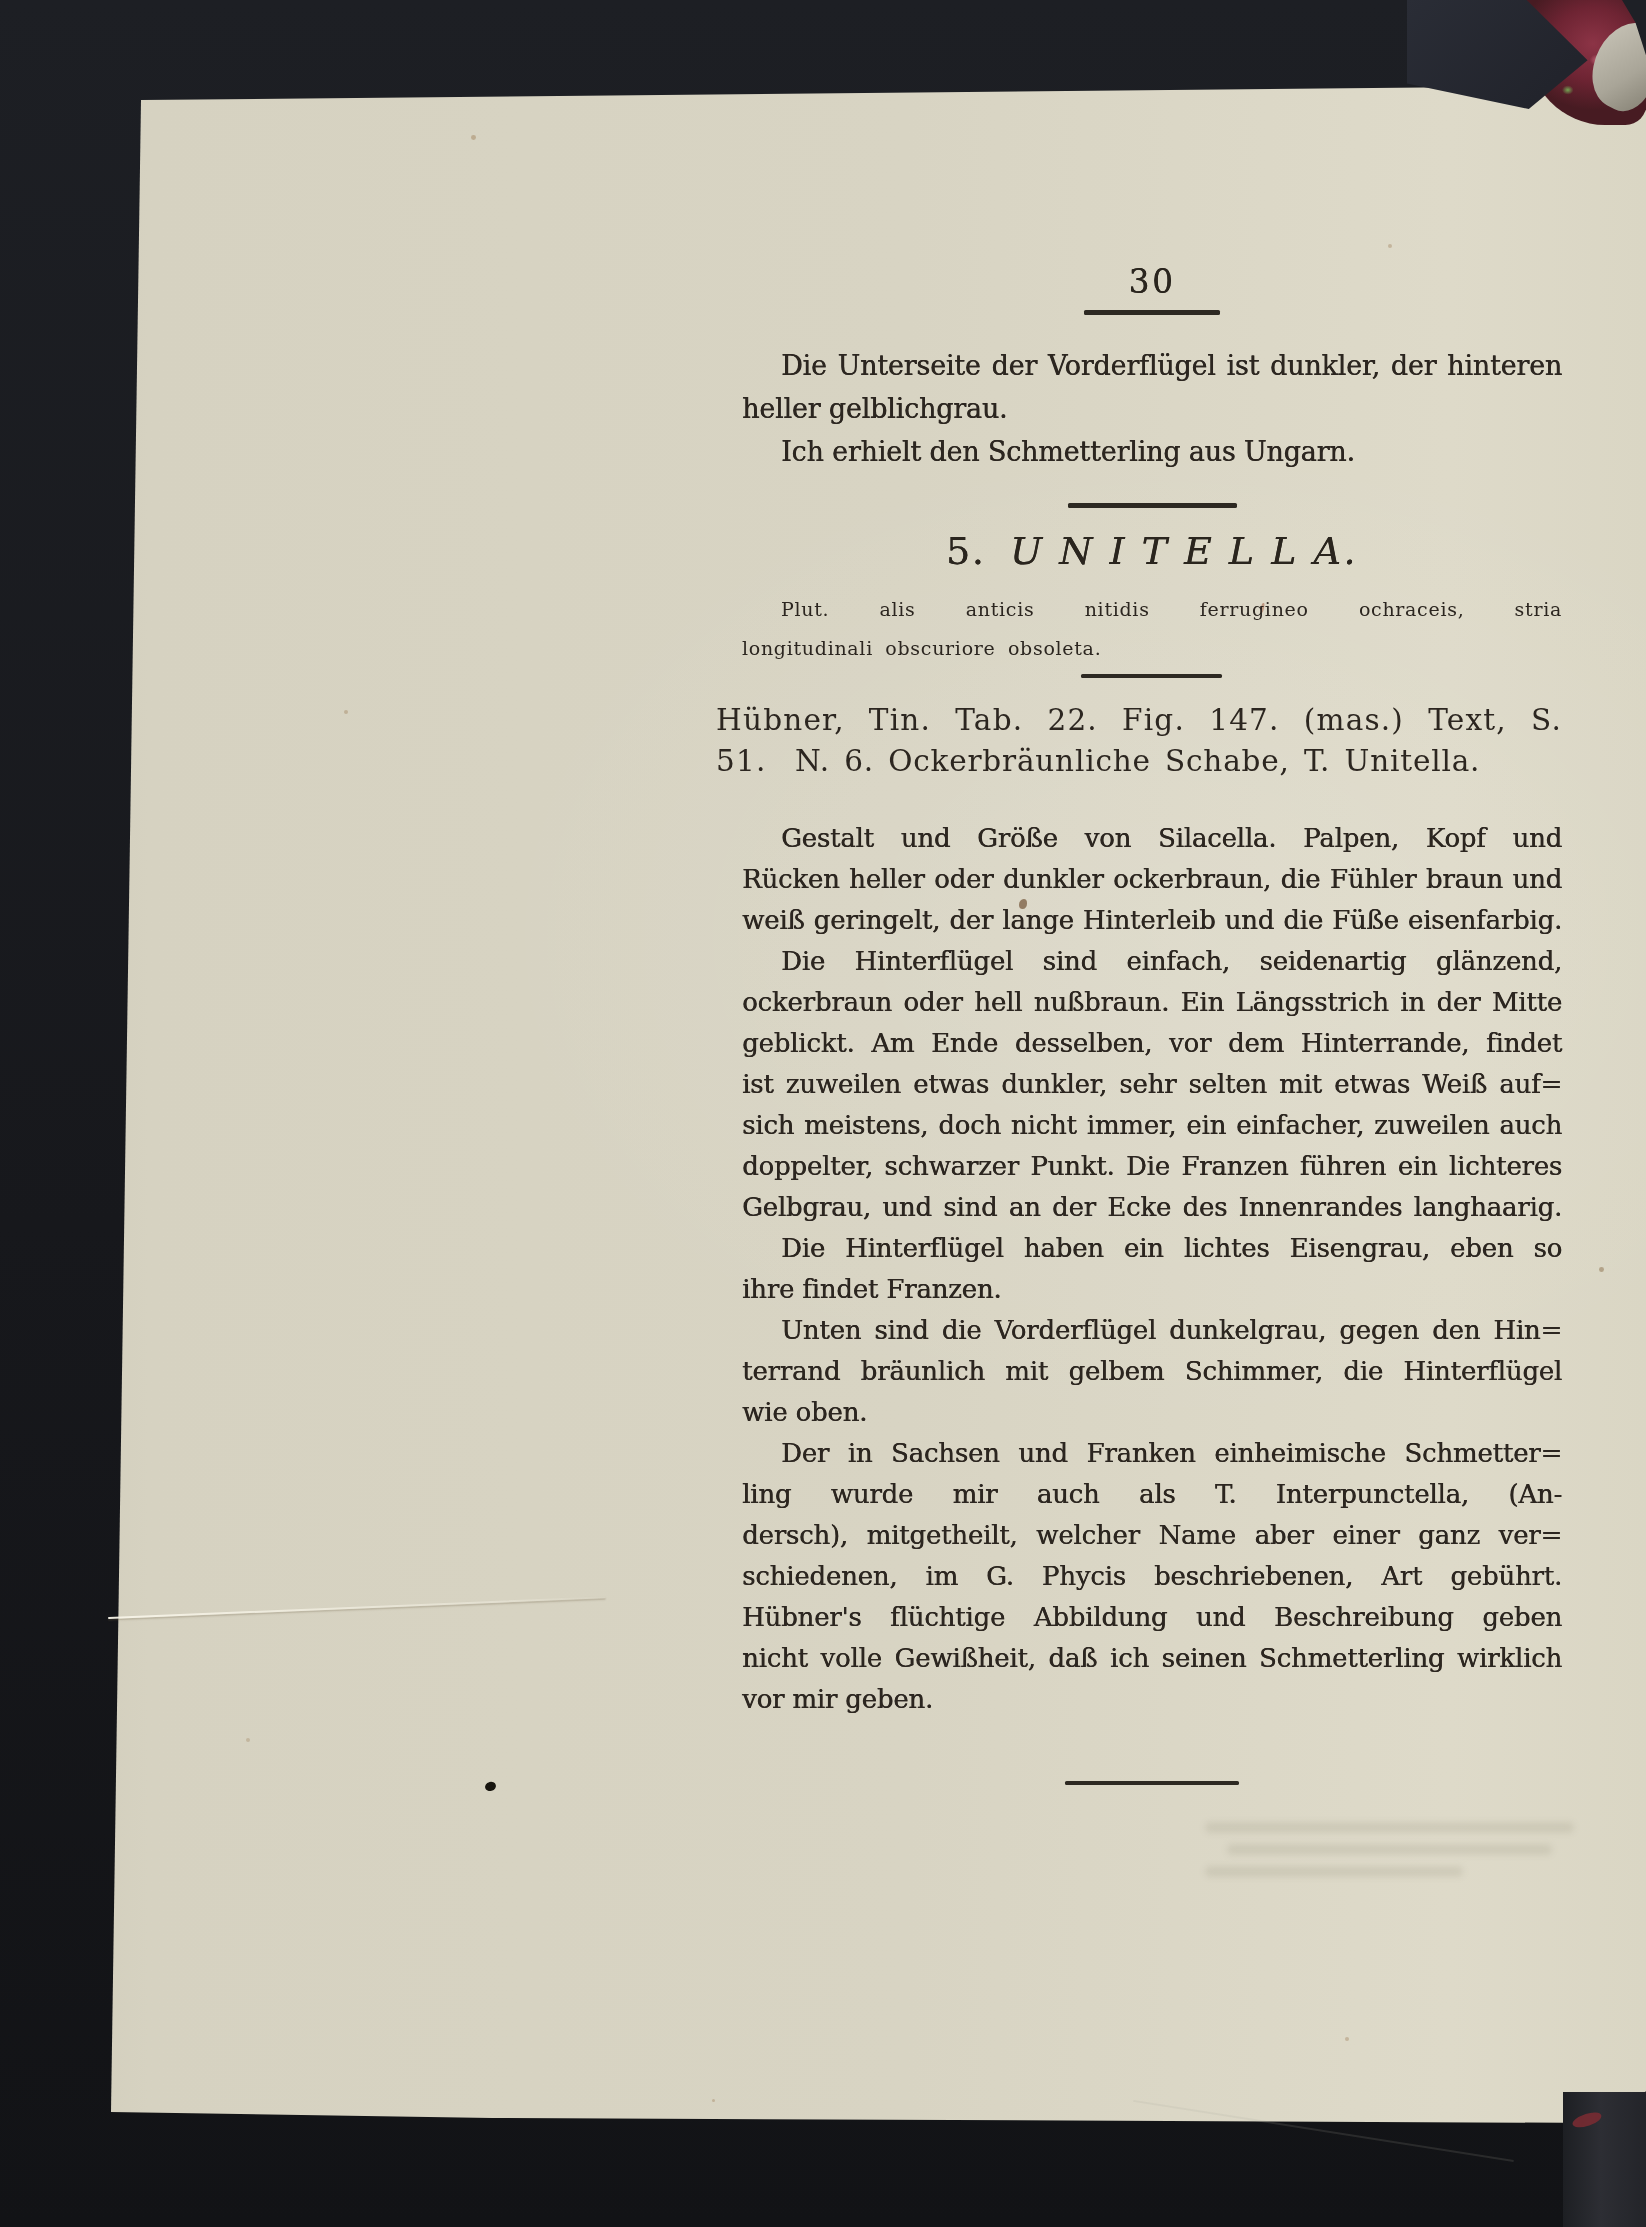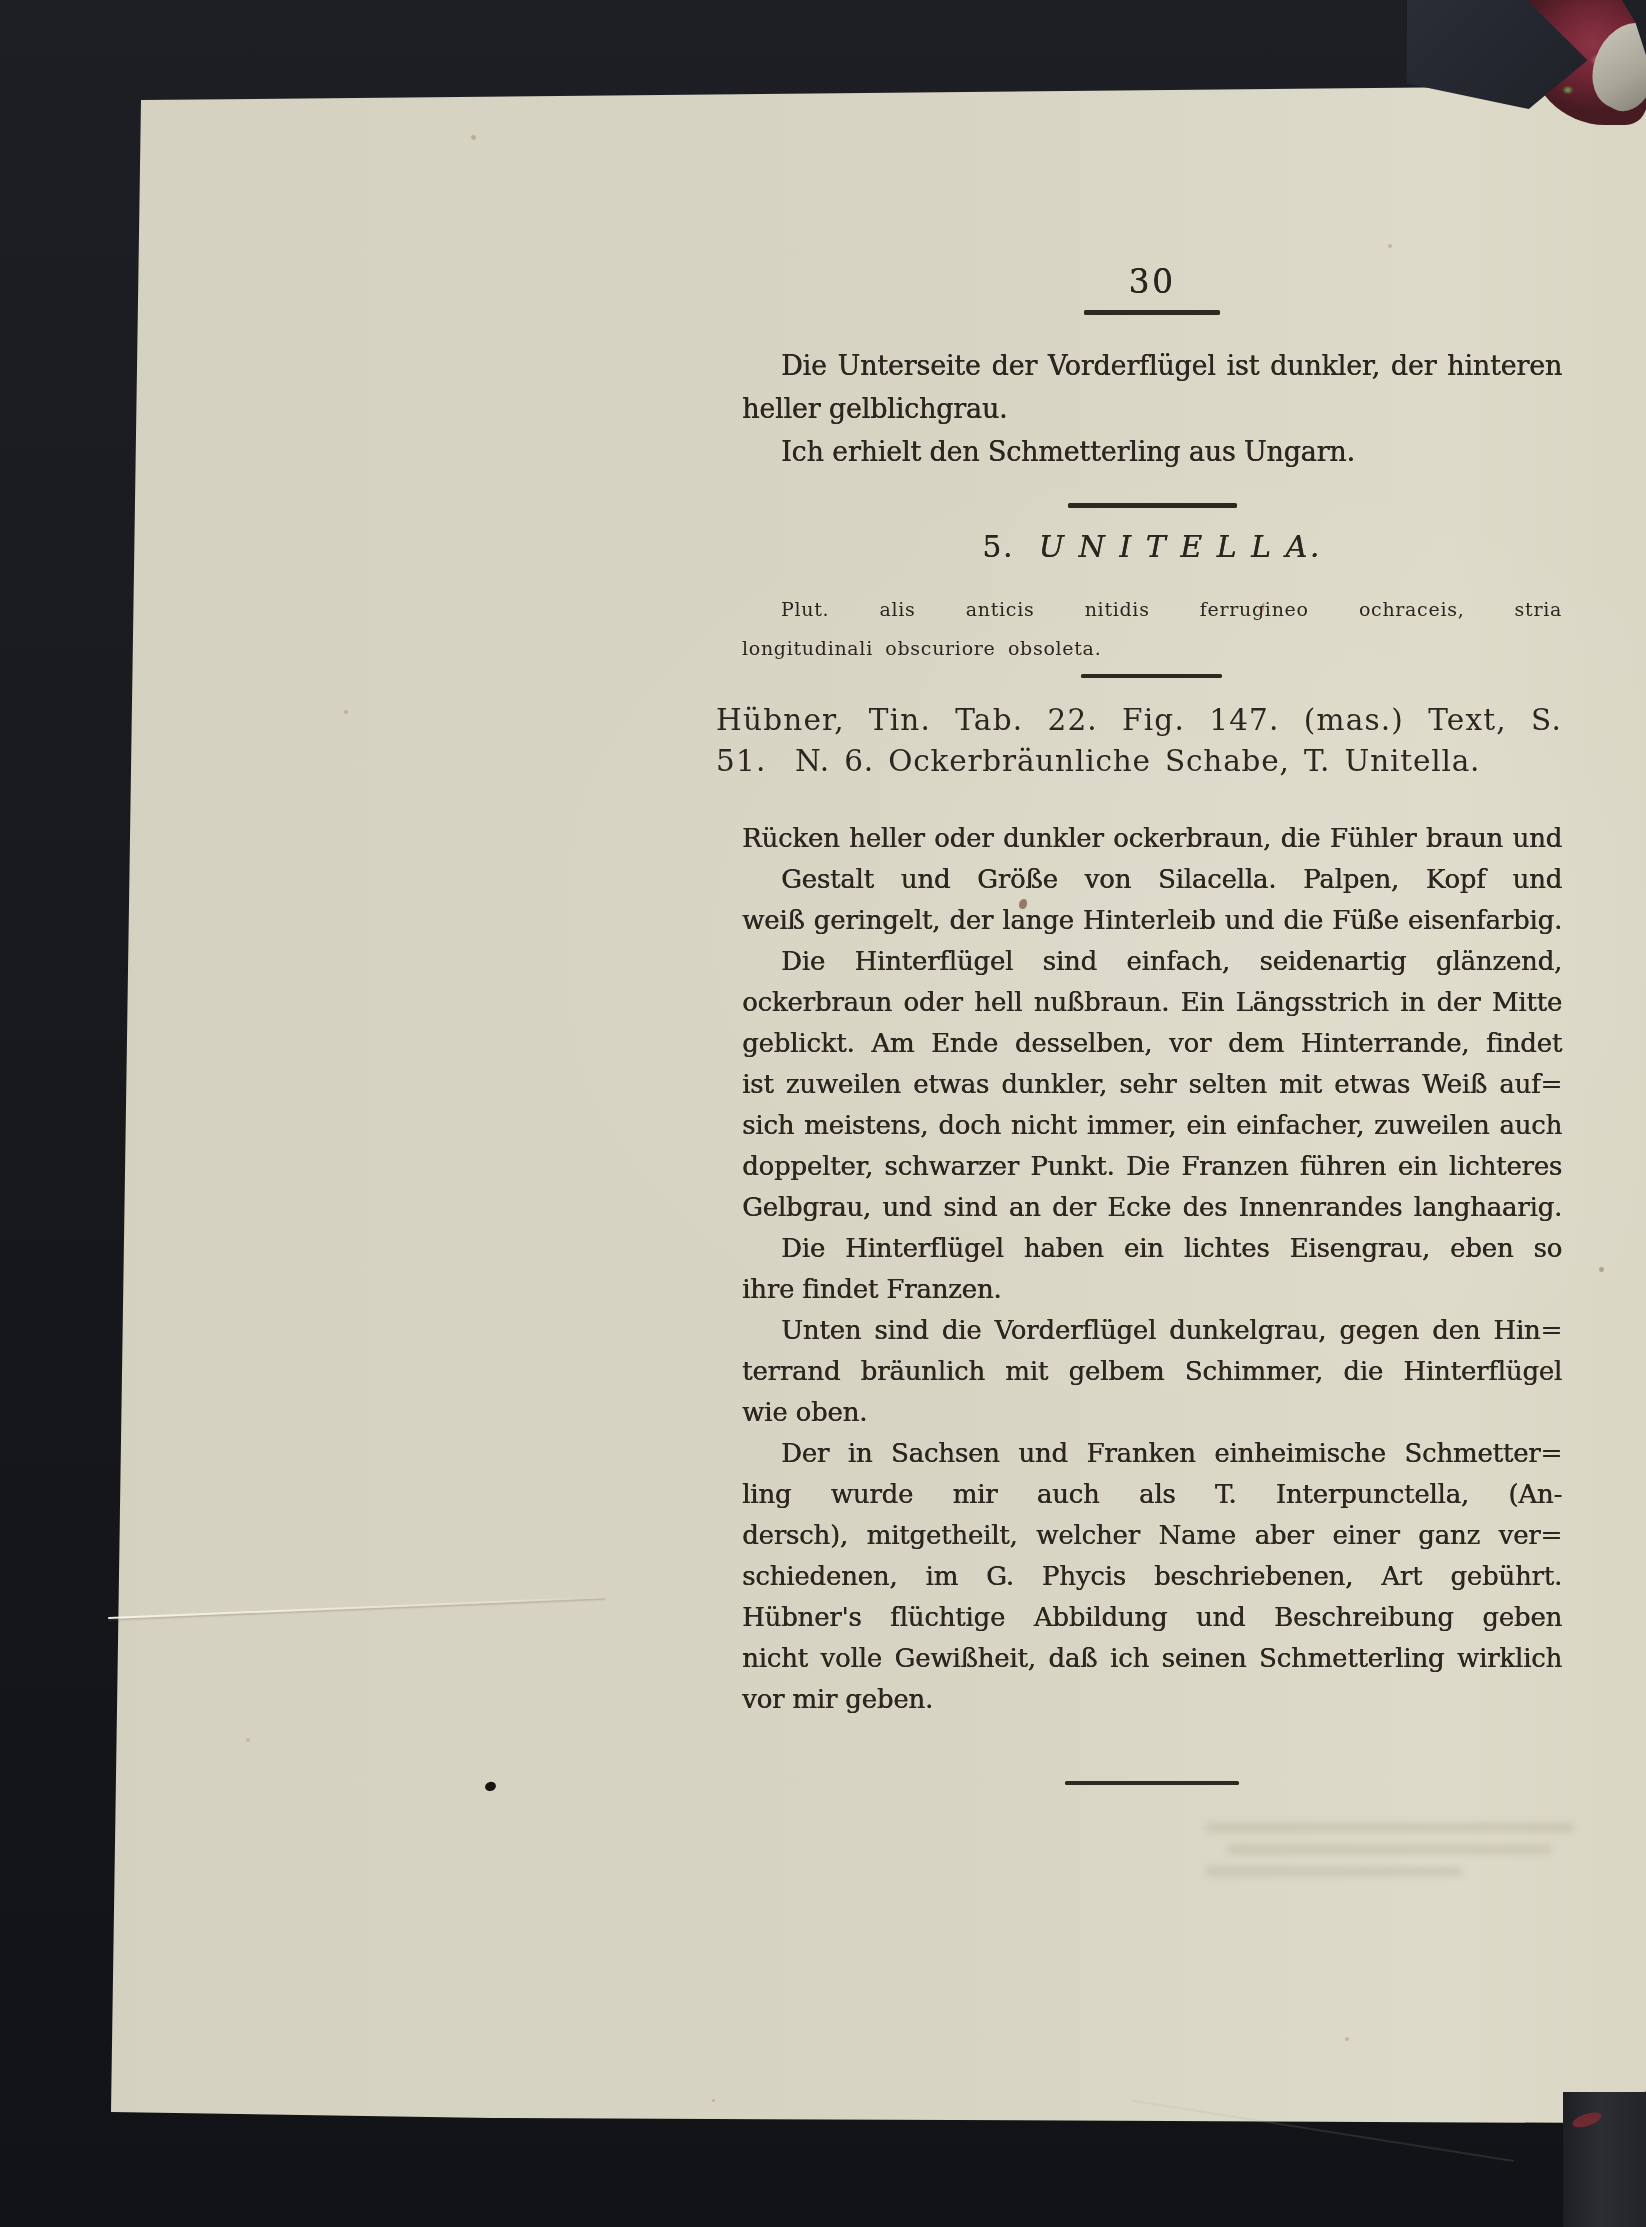--- a/index.html
+++ b/index.html
@@ -93,21 +93,21 @@
   .ln.end{text-align-last:left;}
   .ln.ind{text-indent:39px;}
   .pgnum{top:262px; text-align:center; font-size:33px; letter-spacing:2.5px; color:#2a251e; text-shadow:0.2px 0 0 currentColor;}
   .rule{position:absolute; left:50%; background:#2d2922; border-radius:1.6px;}
   .rule1{top:310px;  width:136px; height:4.9px; margin-left:-68px;}
   .rule2{top:503px;  width:169px; height:4.9px; margin-left:-84px;}
   .rule3{top:674px;  width:141px; height:4.1px; margin-left:-71px;}
   .rule4{top:1781px; width:174px; height:4.1px; margin-left:-87px;}
   .intro{top:344px;}
   .intro .ln{font-size:27px; line-height:43px; height:43px;}
-  .heading{top:529px; text-align:center; font-size:30px; color:#2a251e;}
+  .heading{top:529px; text-align:center; font-size:38px; color:#2a251e;}
   .heading .num{font-style:normal; letter-spacing:1.6px; margin-right:24.6px; text-shadow:0.2px 0 0 currentColor;}
   .heading .name{font-style:italic; letter-spacing:2.5px; text-shadow:0.2px 0 0 currentColor;}
   .diag{top:590px;}
   .diag .ln{font-size:19px; line-height:39px; height:39px; letter-spacing:0.7px; word-spacing:5.7px; text-shadow:none;}
   .syn{top:700px;}
   .syn .l1{margin-left:-26px; width:846px; font-size:29.5px; line-height:41px; height:41px; letter-spacing:1.2px; word-spacing:7.4px; text-shadow:none;}
   .syn .l2{text-indent:53px; font-size:29.5px; line-height:41px; height:41px; letter-spacing:0.8px; word-spacing:4.1px; text-shadow:none;}
   .desc{top:818px;}
 </style>
 </head>
@@ -167,22 +167,22 @@
     </div>
 
     <div class="rule rule3"></div>
 
     <div class="blk syn">
       <div class="ln l1">Hübner, Tin. Tab. 22. Fig. 147. (mas.) Text, S. 51.</div>
       <div class="ln l2 end">N. 6. Ockerbräunliche Schabe, T. Unitella.</div>
     </div>
 
     <div class="blk desc">
+      <div class="ln ind">Gestalt und Größe von Silacella. Palpen, Kopf und</div>
       <div class="ln">Rücken heller oder dunkler ockerbraun, die Fühler braun und</div>
-      <div class="ln ind">Gestalt und Größe von Silacella. Palpen, Kopf und</div>
       <div class="ln">weiß geringelt, der lange Hinterleib und die Füße eisenfarbig.</div>
       <div class="ln ind">Die Hinterflügel sind einfach, seidenartig glänzend,</div>
       <div class="ln">ockerbraun oder hell nußbraun. Ein Längsstrich in der Mitte</div>
       <div class="ln">geblickt. Am Ende desselben, vor dem Hinterrande, findet</div>
       <div class="ln">ist zuweilen etwas dunkler, sehr selten mit etwas Weiß auf=</div>
       <div class="ln">sich meistens, doch nicht immer, ein einfacher, zuweilen auch</div>
       <div class="ln">doppelter, schwarzer Punkt. Die Franzen führen ein lichteres</div>
       <div class="ln">Gelbgrau, und sind an der Ecke des Innenrandes langhaarig.</div>
       <div class="ln ind">Die Hinterflügel haben ein lichtes Eisengrau, eben so</div>
       <div class="ln end">ihre findet Franzen.</div>

